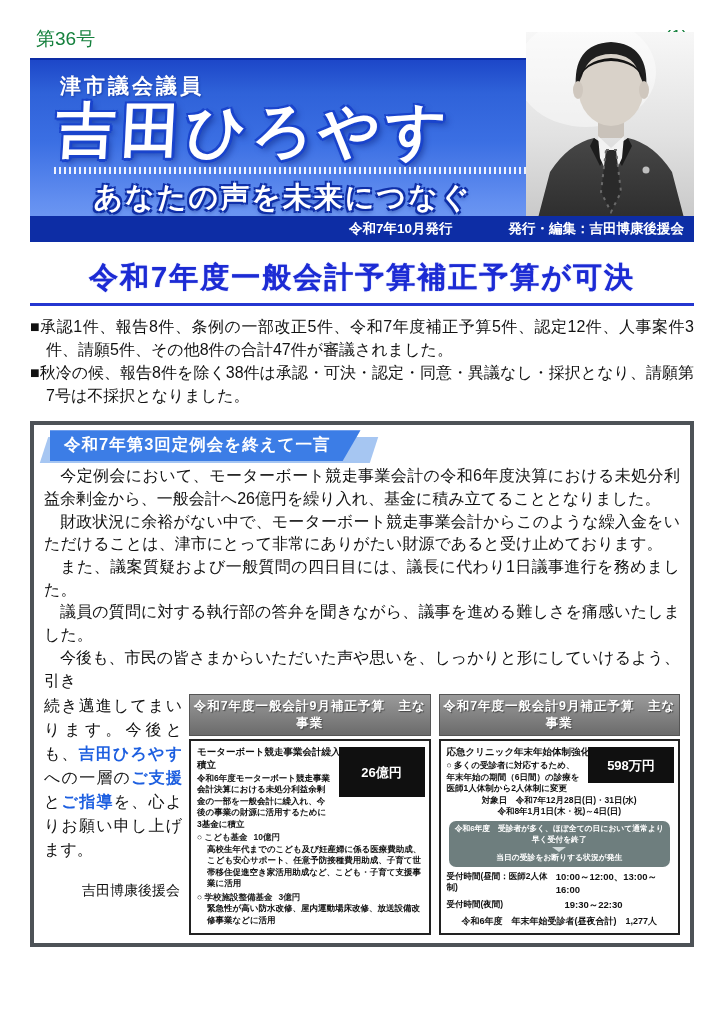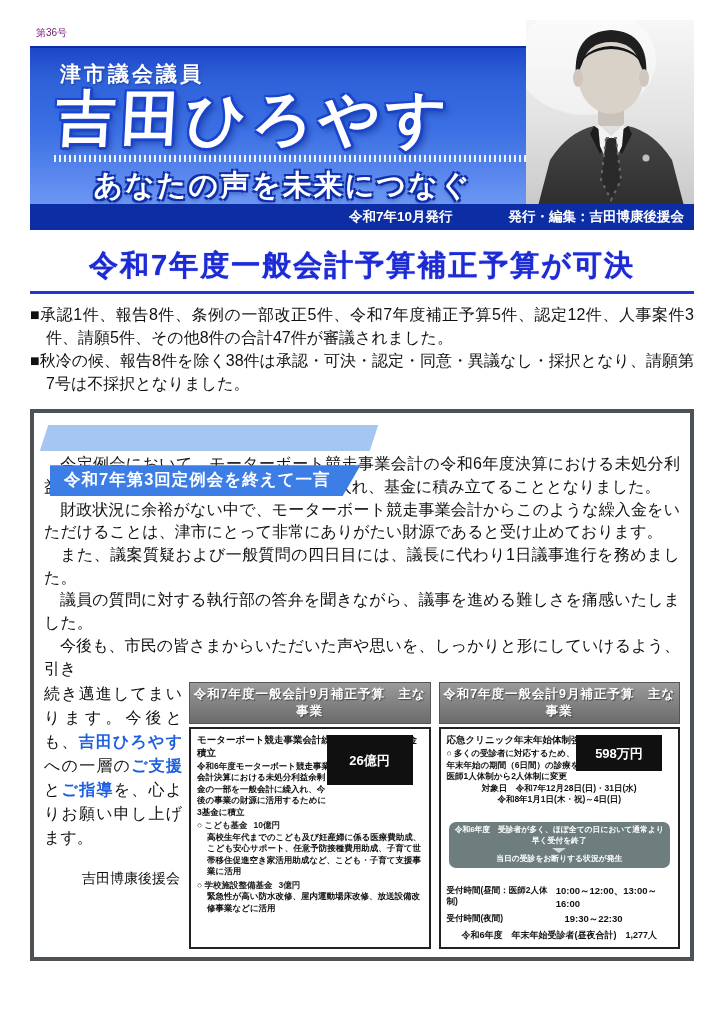--- a/index.html
+++ b/index.html
@@ -5,21 +5,21 @@
   * { margin:0; padding:0; box-sizing:border-box; }
   html,body { background:#ffffff; }
   body {
     width:724px; height:1024px; overflow:hidden;
     font-family:"Liberation Sans","DejaVu Sans",sans-serif;
     color:#111;
   }
   .page { width:724px; height:1024px; padding:26px 30px 8px 30px; position:relative; }
 
   
-  .meta-row { display:flex; justify-content:space-between; font-size:10px; color:#701a75; padding:0 6px 4px 6px; }
+  .meta-row { display:flex; justify-content:space-between; font-size:19px; color:#15803d; padding:0 6px 4px 6px; }
 
   
   .banner {
     position:relative; height:184px; margin-top:2px;
     background:linear-gradient(180deg,#1d47c8 0%,#2f62d9 18%,#3b6fe3 45%,#638ff0 78%,#7aa2f4 100%);
     border-top:2px solid #0d2da5;
   }
   .banner-role { padding:12px 0 0 30px; color:#fff; font-weight:bold; font-size:21px; letter-spacing:3px;
     text-shadow:1px 1px 2px rgba(10,40,140,.6); }
   .banner-name {
@@ -62,21 +62,20 @@
   
   .column-box {
     margin-top:14px; border:4px solid #4d5257; position:relative; background:#fff;
     padding:40px 10px 8px 10px;
   }
   .ribbon {
     position:absolute; top:5px; left:16px; z-index:2;
     background:#3c7de6; color:#fff; font-weight:bold; font-size:16.5px; letter-spacing:1px;
     padding:4px 30px 5px 14px;
     clip-path:polygon(0 0,100% 0,calc(100% - 18px) 100%,0 100%);
-    margin-top:47px;
   }
   .ribbon-shadow {
     position:absolute; top:12px; left:10px; width:330px; height:26px; background:#a6c6f2; z-index:1;
     transform:skewX(-18deg);
   }
   .column-box p.body-p { font-size:16px; line-height:1.42; text-align:justify; }
 
   .flow { display:flex; gap:7px; margin-top:2px; }
   .side-col { width:138px; font-size:16px; line-height:1.5; text-align:justify; }
   .blue-word { color:#1d5fe0; font-weight:bold; }
@@ -89,33 +88,33 @@
     font-weight:bold; font-size:12.5px; text-align:center; padding:3px 0; letter-spacing:1px;
     text-shadow:1px 1px 1px #444;
   }
   .slide-body {
     margin-top:3px; border:2px solid #222; background:#fff; flex:1; position:relative;
     padding:5px 6px; font-size:8.5px; line-height:1.35; color:#111;
   }
   .slide-title { font-weight:bold; font-size:9.5px; }
   .slide-desc { font-weight:600; width:calc(100% - 92px); margin-top:1px; }
   .amount-box {
-    position:absolute; top:6px; right:16px; width:86px; background:#101010; color:#fff;
+    position:absolute; top:6px; right:4px; width:86px; background:#101010; color:#fff;
     display:flex; align-items:center; justify-content:center; font-weight:bold; font-size:13px;
   }
   .amount-box.tall { height:50px; }
   .amount-box.short { height:36px; }
   .fund-item { margin-top:2px; }
   .fund-line { display:flex; gap:6px; font-weight:600; color:#222; }
   .fund-desc { padding-left:10px; font-weight:600; }
 
   .target-line { text-align:center; font-weight:600; }
   .callout {
     background:#6e7e7e; color:#fff; border-radius:7px; text-align:center;
-    padding:3px 4px 4px 4px; margin:17px 2px; font-size:7.8px; font-weight:600;
+    padding:3px 4px 4px 4px; margin:4px 2px; font-size:7.8px; font-weight:600;
   }
   .callout .tri { width:0; height:0; margin:1px auto; border-left:7px solid transparent;
     border-right:7px solid transparent; border-top:5px solid #cfd8d8; }
   .hours-row { display:flex; margin-top:2px; }
   .hours-row .hl { width:118px; font-weight:600; }
   .hours-row .hv { font-weight:bold; font-size:9.5px; }
   .stat-line { text-align:center; margin-top:4px; font-weight:600; font-size:9px; }
 </style>
 </head>
 <body>

